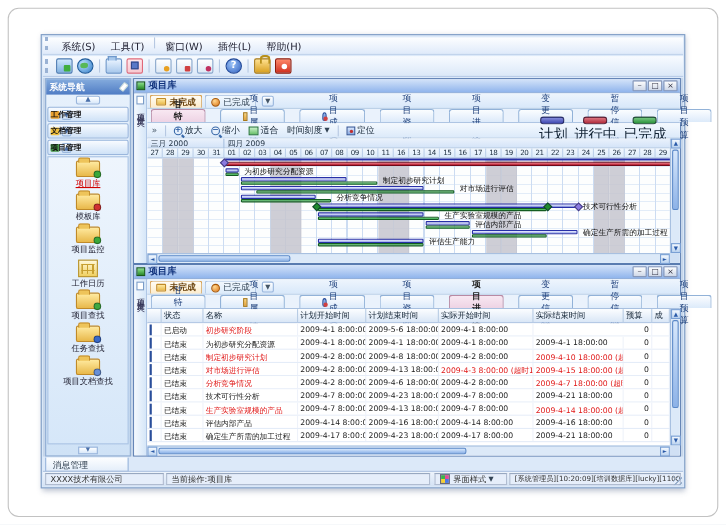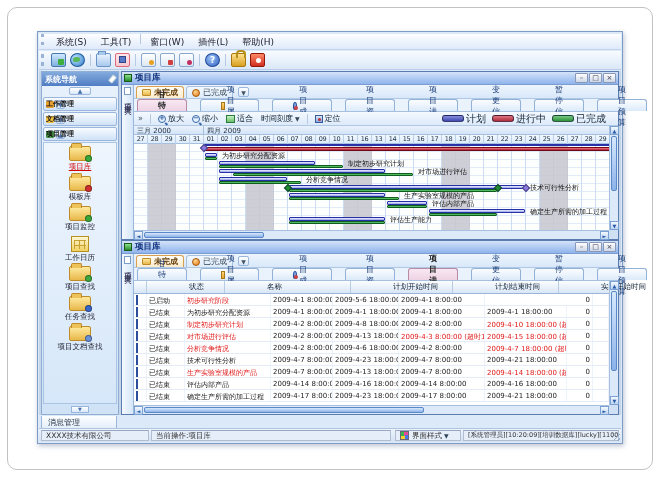--- a/index.html
+++ b/index.html
@@ -118,21 +118,21 @@
   .chev { font-size:8px; color:#456; padding:0 4px; }
   .gbtn { display:flex; align-items:center; padding:1px 4px; border-radius:2px; }
   .gsep { width:1px; height:10px; background:#b6c8e2; margin:0 3px; }
   .mag { width:8px; height:8px; border:1.5px solid #3868a8; border-radius:50%; font-size:7px; line-height:5px; text-align:center; color:#2858a0; font-weight:bold; margin-right:2px; position:relative; }
   .mag::after { content:''; position:absolute; right:-3px; bottom:-3px; width:3px; height:1.5px; background:#3868a8; transform:rotate(45deg); }
   .fitico { width:9px; height:8px; border:1px solid #2a7a3a; background:linear-gradient(#c8f0c8,#6ac06a); margin-right:2px; }
   .caret { font-size:6px; color:#345; margin-left:2px; }
   .locico { width:8px; height:8px; background:linear-gradient(#d8e8ff,#88a8e0); border:1px solid #3a5a9a; margin-right:2px; position:relative; }
   .locico::after { content:''; position:absolute; left:2.5px; top:2.5px; width:3px; height:3px; background:#c03030; border-radius:50%; }
   .legend { margin-left:auto; display:flex; align-items:center; padding-right:12px; }
-  .lg-item { display:flex; align-items:center; margin-left:6px; font-size:10px; color:#123; }
+  .lg-item { display:flex; align-items:center; margin-left:6px; font-size:13px; color:#123;flex-direction:column; }
   .lg-swatch { width:22px; height:7px; border-radius:3px; border:1px solid rgba(0,0,30,.55); margin-right:2px; }
 
   
   .gantt { position:absolute; left:0; right:9px; top:41px; bottom:9px; background:#fdfefe; overflow:hidden; }
   .gmonths { position:absolute; left:0; right:0; top:0; height:9px; background:linear-gradient(#eaf2fc,#d4e4f8); border-bottom:1px solid #a8c0e0; }
   .gmonth { position:absolute; top:0; height:9px; font-size:7px; color:#234; padding-left:3px; border-right:1px solid #a8c0e0; white-space:nowrap; }
   .gdays { position:absolute; left:0; right:0; top:9px; height:9px; background:linear-gradient(#f2f8fe,#dcebfa); border-bottom:1px solid #a8c0e0; }
   .gday { position:absolute; top:0; height:9px; font-size:6.5px; color:#234; text-align:center; line-height:9px; border-right:1px solid #bcd0ea; letter-spacing:-0.5px; }
   .gbody { position:absolute; left:0; right:0; top:18px; bottom:0;
            background-image:repeating-linear-gradient(to right,transparent 0 13px,#ccdcf2 13px 14px),
@@ -148,21 +148,21 @@
   .vscroll { position:absolute; right:0; width:9px; background:#dce9f8; border-left:1px solid #a8c0e0; }
   .win-top .vscroll { top:41px; bottom:9px; }
   .win-bottom .vscroll { top:27px; bottom:9px; }
   .hscroll { position:absolute; left:0; right:9px; bottom:0; height:9px; background:#dce9f8; border-top:1px solid #a8c0e0; }
   .sarrow { position:absolute; width:9px; height:9px; background:linear-gradient(#f4f9ff,#bcd4f0); border:1px solid #7aa0d4; font-size:5px; line-height:8px; text-align:center; color:#2a5aa8; }
   .thumb { position:absolute; background:linear-gradient(#d8e8fc,#8cb2e8); border:1px solid #5a88c8; border-radius:2px; }
   .corner { position:absolute; right:0; bottom:0; width:9px; height:9px; background:#d0e0f4; }
 
   
   .tblhead { position:absolute; left:0; right:9px; top:27px; height:13px; display:flex;
-             background:linear-gradient(#fbfdff,#d9e6f6); border-bottom:1px solid #9ab6dc;gap:40px; }
+             background:linear-gradient(#fbfdff,#d9e6f6); border-bottom:1px solid #9ab6dc; }
   .th { font-size:7.5px; color:#123; padding:1px 2px; border-right:1px solid #b8cce4; white-space:nowrap; overflow:hidden; }
   .tblbody { position:absolute; left:0; right:9px; top:40px; bottom:9px; background:#fff; overflow:hidden; }
   .trow { display:flex; height:12px; border-bottom:1px solid #e4ecf8; background:#fff; }
   .td { font-size:7px; color:#222; padding:1.5px 2px 0 2px; border-right:1px solid #eef2fa; white-space:nowrap; overflow:hidden; }
   .td.red { color:#e01818; }
   .rowico { width:6px; height:6px; margin:2px auto 0 auto; background:linear-gradient(#b8d0f8,#5880c8); border:1px solid #2a4e9a; }
 
   
   .msgtab { position:absolute; left:3px; top:384px; width:76px; height:13px; background:linear-gradient(#fdfeff,#e4eefa);
             border:1px solid #9ab6dc; border-top:none; font-size:8px; color:#234; display:flex; align-items:center; padding-left:6px; }

